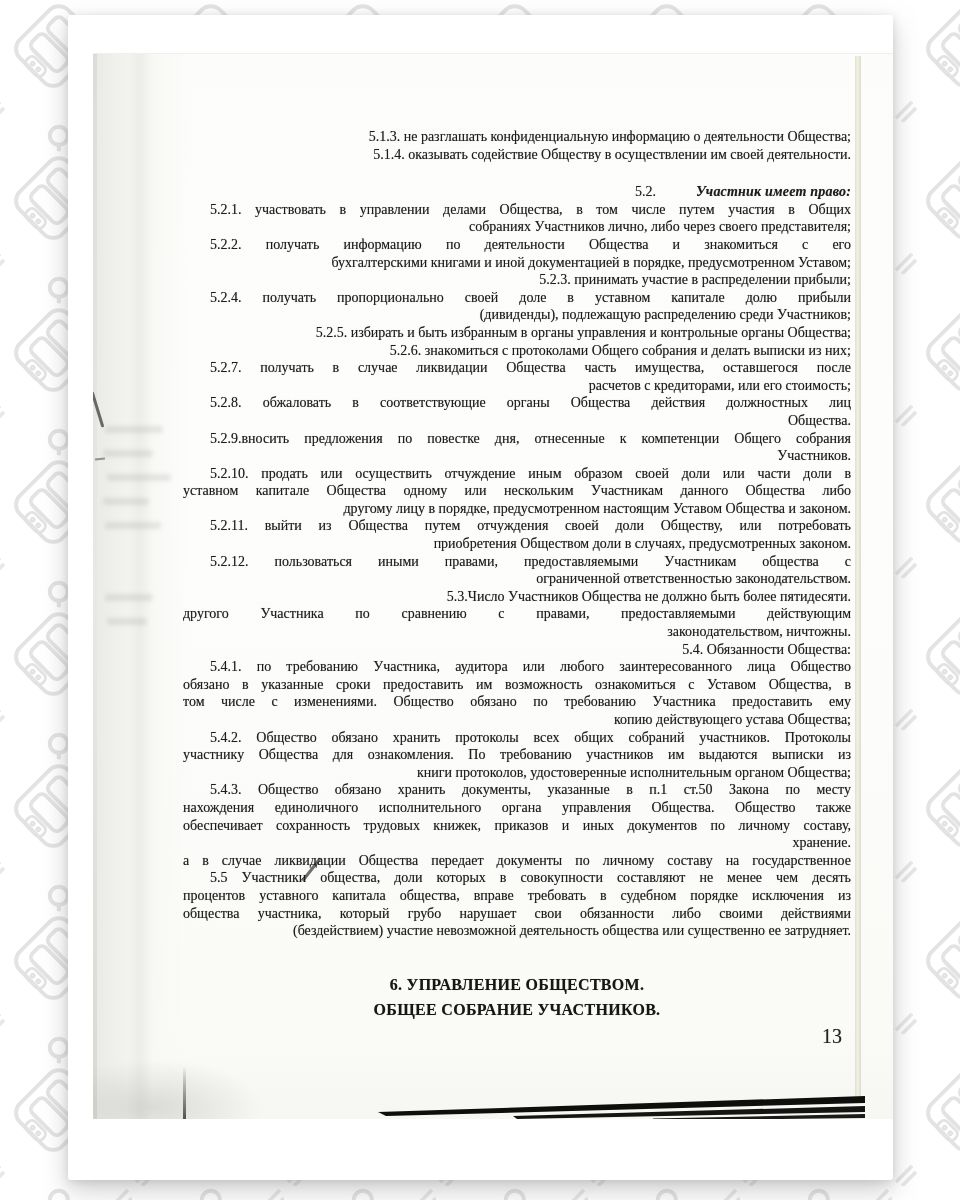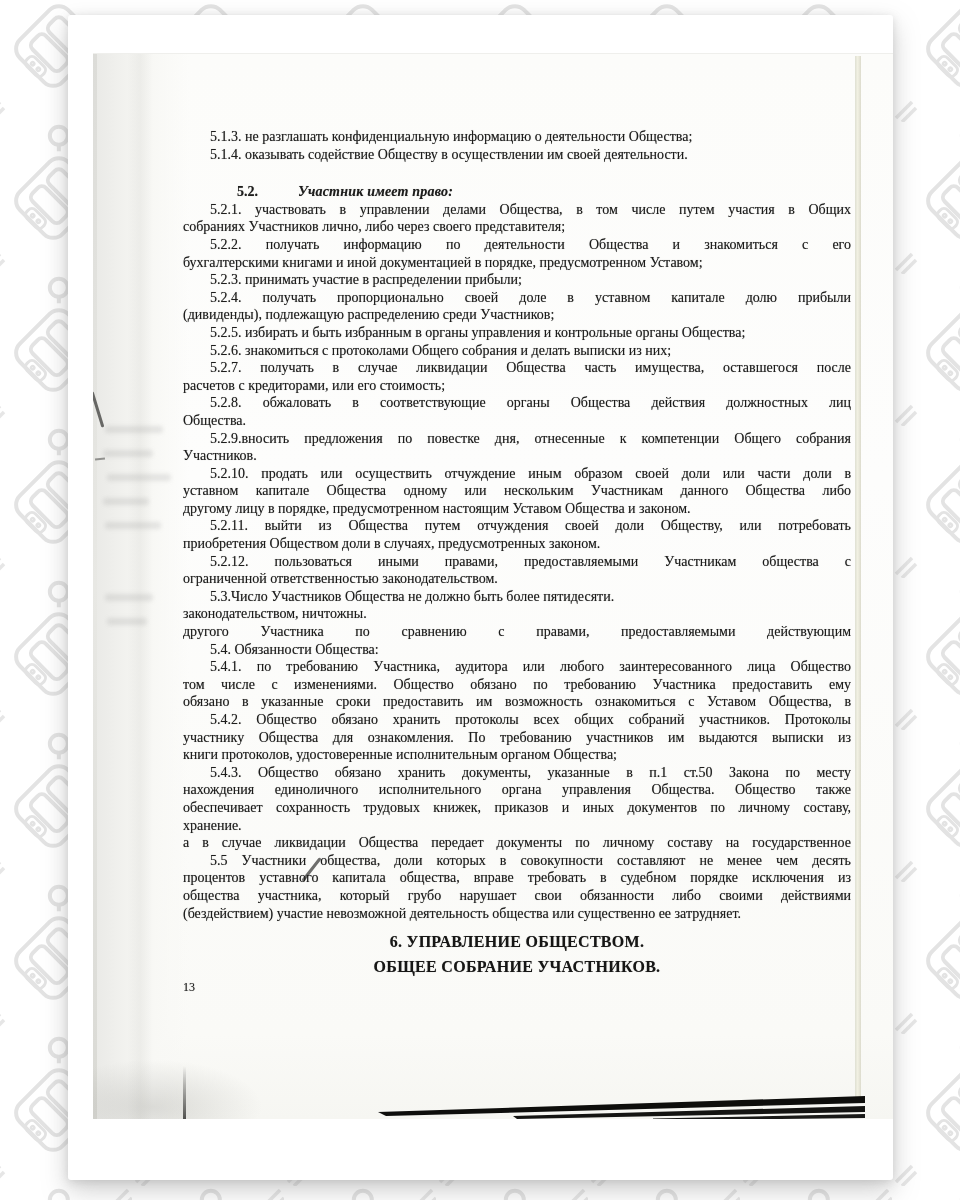--- a/index.html
+++ b/index.html
@@ -56,32 +56,32 @@
   .ink-mark-2{position:absolute;left:2px;top:404px;width:10px;height:2px;background:#7a7a78;
     transform:rotate(-7deg);opacity:.8;}
   .ink-mark-3{position:absolute;left:217px;top:801px;width:3px;height:29px;background:#323230;
     transform:rotate(38deg);border-radius:2px;opacity:.7;}
   
   .page-text{
     position:absolute;left:90px;top:74px;width:668px;
     font-size:14px;color:#1d1d1c;
     text-shadow:0 0 .7px rgba(45,45,45,.55);
   }
-  .ln{height:17.6px;line-height:17.6px;text-align:left;overflow:visible;white-space:nowrap;}
+  .ln{height:17.6px;line-height:17.6px;text-align:right;overflow:visible;white-space:nowrap;}
   .jl{text-align:justify;text-align-last:justify;text-justify:inter-word;white-space:normal;height:17.6px;overflow:hidden;}
   .ind{text-indent:27px;}
   .gap{height:20px;}
-  .num{display:inline-block;font-weight:bold;}
+  .num{display:inline-block;}
   .lbl{font-weight:bold;margin-left:40px;letter-spacing:.2px;font-style:italic;}
   .section-heading{
-    margin-top:7px;text-align:center;font-weight:bold;font-size:16px;line-height:25px;
+    margin-top:32px;text-align:center;font-weight:bold;font-size:16px;line-height:25px;
     letter-spacing:.3px;color:#161615;
   }
   .page-number{
-    margin-top:0;line-height:17px;text-align:left;padding-right:9px;font-size:12px;color:#232322;
+    margin-top:6px;line-height:17px;text-align:right;padding-right:9px;font-size:20px;color:#232322;
   }
 </style>
 </head>
 <body>
 
 <svg class="wm-layer" width="960" height="1200" xmlns="http://www.w3.org/2000/svg" aria-hidden="true">
   <defs>
     <pattern id="wm" width="152" height="152" patternUnits="userSpaceOnUse" x="-20" y="-30">
       <g transform="translate(76,76) rotate(45)" fill="none" stroke="#e3e3e3" stroke-width="4">
         <rect x="-30" y="-34" width="60" height="68" rx="13"></rect>
@@ -154,26 +154,27 @@
           <div class="ln ind jl">5.2.9.вносить предложения по повестке дня, отнесенные к компетенции Общего собрания</div>
           <div class="ln">Участников.</div>
           <div class="ln ind jl">5.2.10. продать или осуществить отчуждение иным образом своей доли или части доли в</div>
           <div class="ln jl">уставном капитале Общества одному или нескольким Участникам данного Общества либо</div>
           <div class="ln">другому лицу в порядке, предусмотренном настоящим Уставом Общества и законом.</div>
           <div class="ln ind jl">5.2.11. выйти из Общества путем отчуждения своей доли Обществу, или потребовать</div>
           <div class="ln">приобретения Обществом доли в случаях, предусмотренных законом.</div>
           <div class="ln ind jl">5.2.12. пользоваться иными правами, предоставляемыми Участникам общества с</div>
           <div class="ln">ограниченной ответственностью законодательством.</div>
           <div class="ln ind">5.3.Число Участников Общества не должно быть более пятидесяти.</div>
+          <div class="ln jl">другого Участника по сравнению с правами, предоставляемыми действующим</div>
           <div class="ln">законодательством, ничтожны.</div>
-          <div class="ln jl">другого Участника по сравнению с правами, предоставляемыми действующим</div>
           <div class="ln ind">5.4. Обязанности Общества:</div>
           <div class="ln ind jl">5.4.1. по требованию Участника, аудитора или любого заинтересованного лица Общество</div>
+          <div class="ln jl">обязано в указанные сроки предоставить им возможность ознакомиться с Уставом Общества, в</div>
           <div class="ln jl">том числе с изменениями. Общество обязано по требованию Участника предоставить ему</div>
-          <div class="ln jl">обязано в указанные сроки предоставить им возможность ознакомиться с Уставом Общества, в</div>
+          <div class="ln">копию действующего устава Общества;</div>
           <div class="ln ind jl">5.4.2. Общество обязано хранить протоколы всех общих собраний участников. Протоколы</div>
           <div class="ln jl">участнику Общества для ознакомления. По требованию участников им выдаются выписки из</div>
           <div class="ln">книги протоколов, удостоверенные исполнительным органом Общества;</div>
           <div class="ln ind jl">5.4.3. Общество обязано хранить документы, указанные в п.1 ст.50 Закона по месту</div>
           <div class="ln jl">нахождения единоличного исполнительного органа управления Общества. Общество также</div>
           <div class="ln jl">обеспечивает сохранность трудовых книжек, приказов и иных документов по личному составу,</div>
           <div class="ln">хранение.</div>
           <div class="ln jl">а в случае ликвидации Общества передает документы по личному составу на государственное</div>
           <div class="ln ind jl">5.5 Участники общества, доли которых в совокупности составляют не менее чем десять</div>
           <div class="ln jl">процентов уставного капитала общества, вправе требовать в судебном порядке исключения из</div>

